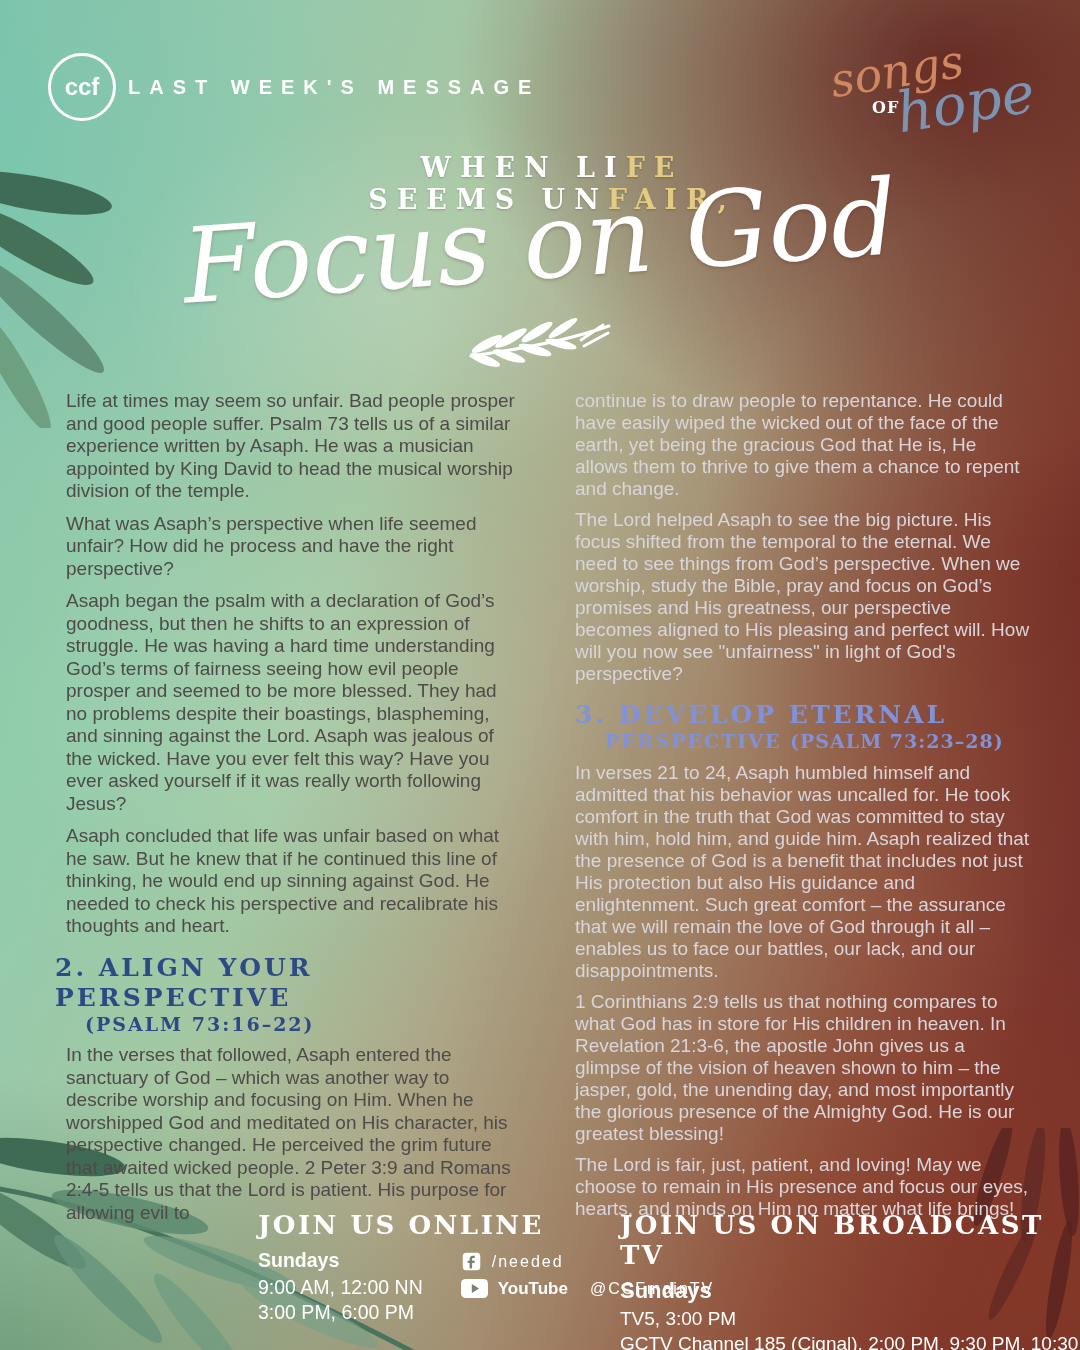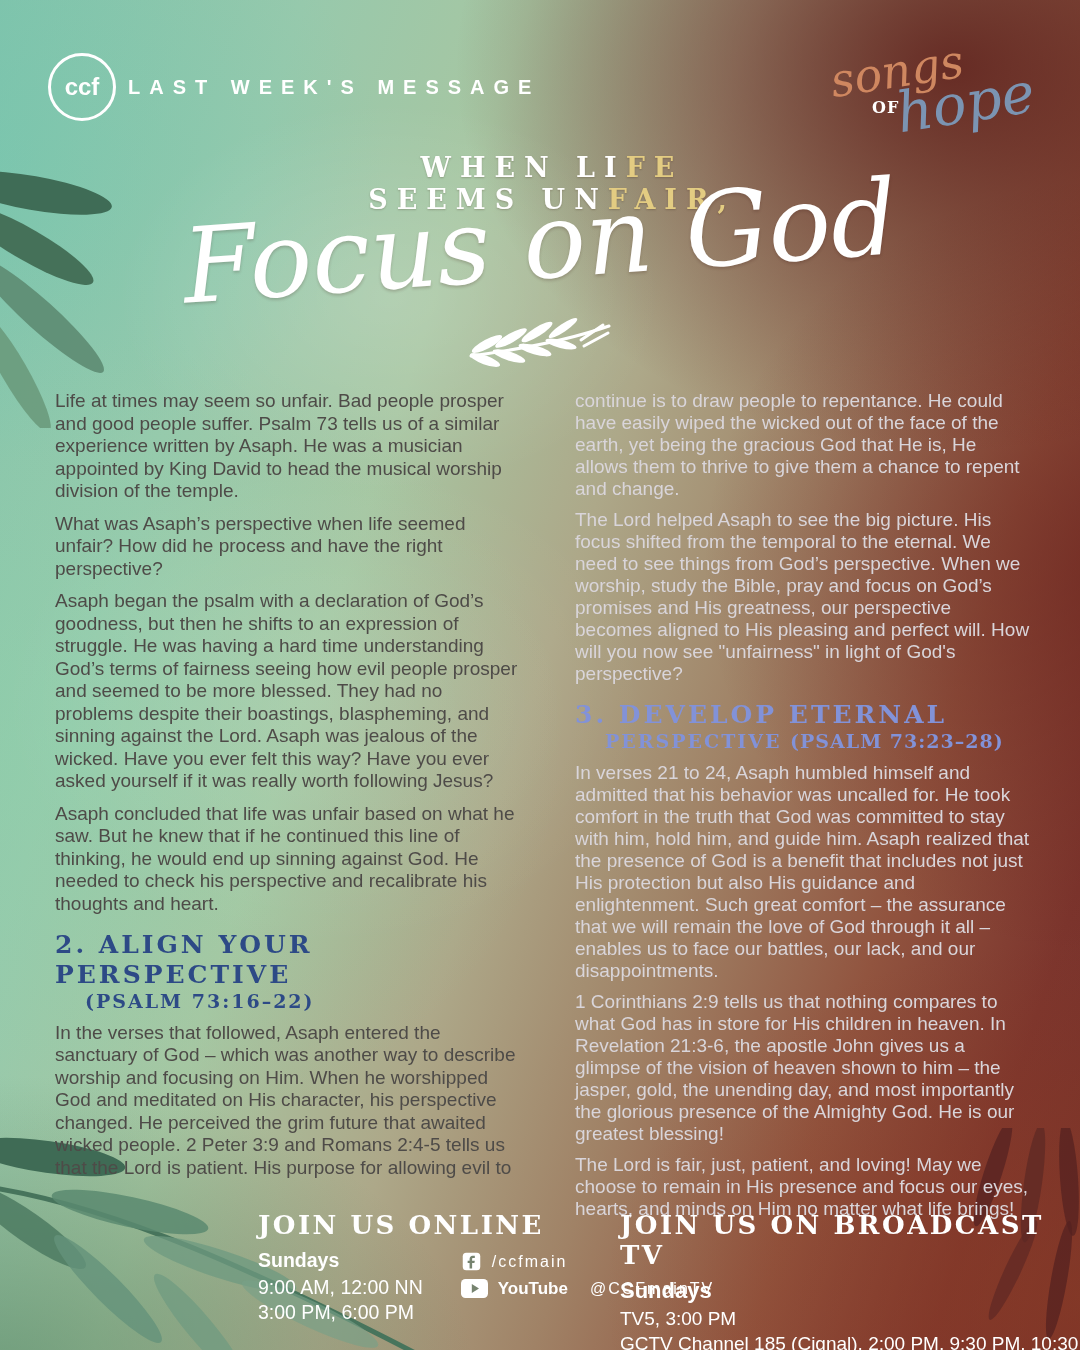--- a/index.html
+++ b/index.html
@@ -33,21 +33,21 @@
   .title{position:absolute;left:0;right:0;top:152px;text-align:center;color:#fff;}
   .title .caps{font-family:"DejaVu Serif",serif;font-weight:bold;font-size:27px;letter-spacing:9px;line-height:1.18;
     text-shadow:0 1px 2px rgba(60,30,20,0.25);padding-left:24px;}
   .title .gold{color:#e3cc82;}
   .title .script{font-family:"DejaVu Serif",serif;font-style:italic;font-size:104px;line-height:1;
     margin-top:-26px;transform:rotate(-4deg);text-shadow:0 2px 3px rgba(60,25,20,0.2);}
   .laurel{position:absolute;left:465px;top:312px;}
 
   
   .col{position:absolute;top:390px;font-size:19px;line-height:22.5px;}
-  .col p{margin:0 0 10px 0;}
+  .col p{margin:0 0 10px 11px;}
   .col-left{left:55px;width:466px;color:#4e4b48;}
   .col-right{left:575px;width:455px;color:#d9d5da;line-height:22px;}
   .col-right p{margin:0 0 9px 0;}
   h2.sect{font-family:"DejaVu Serif",serif;font-weight:bold;margin:15px 0 9px 0;line-height:1.2;}
   .sect .l1{font-size:25px;letter-spacing:3px;display:block;}
   .sect .l2{font-size:19px;letter-spacing:2px;display:block;padding-left:30px;}
   .sect .ref-inline{font-size:19px;letter-spacing:1px;}
   .blue{color:#2d4a86;}
   .peri{color:#8292d8;}
 
@@ -154,21 +154,21 @@
         <div class="day">Sundays</div>
         <div>9:00 AM, 12:00 NN</div>
         <div>3:00 PM, 6:00 PM</div>
       </div>
       <div>
         <div class="social-row">
           <svg width="21" height="21" viewBox="0 0 24 24">
             <rect x="2" y="2" width="20" height="20" rx="4" fill="#fff"></rect>
             <path d="M15.8 8h-2.1c-.5 0-1 .5-1 1v2h3.1l-.5 2.6h-2.6V20h-2.9v-6.4H7.6V11h2.2V9c0-2.1 1.4-3.6 3.4-3.6h2.6z" fill="#76836f"></path>
           </svg>
-          <span class="lbl">/ccfmain</span>
+          <span class="lbl">/needed</span>
         </div>
         <div class="social-row">
           <svg width="27" height="19" viewBox="0 0 30 21">
             <rect width="30" height="21" rx="5" fill="#fff"></rect>
             <path d="M12 5.5 L20 10.5 L12 15.5 Z" fill="#76836f"></path>
           </svg>
           <span class="yt-brand">YouTube</span>
           <span class="lbl">@CCFmainTV</span>
         </div>
       </div>

